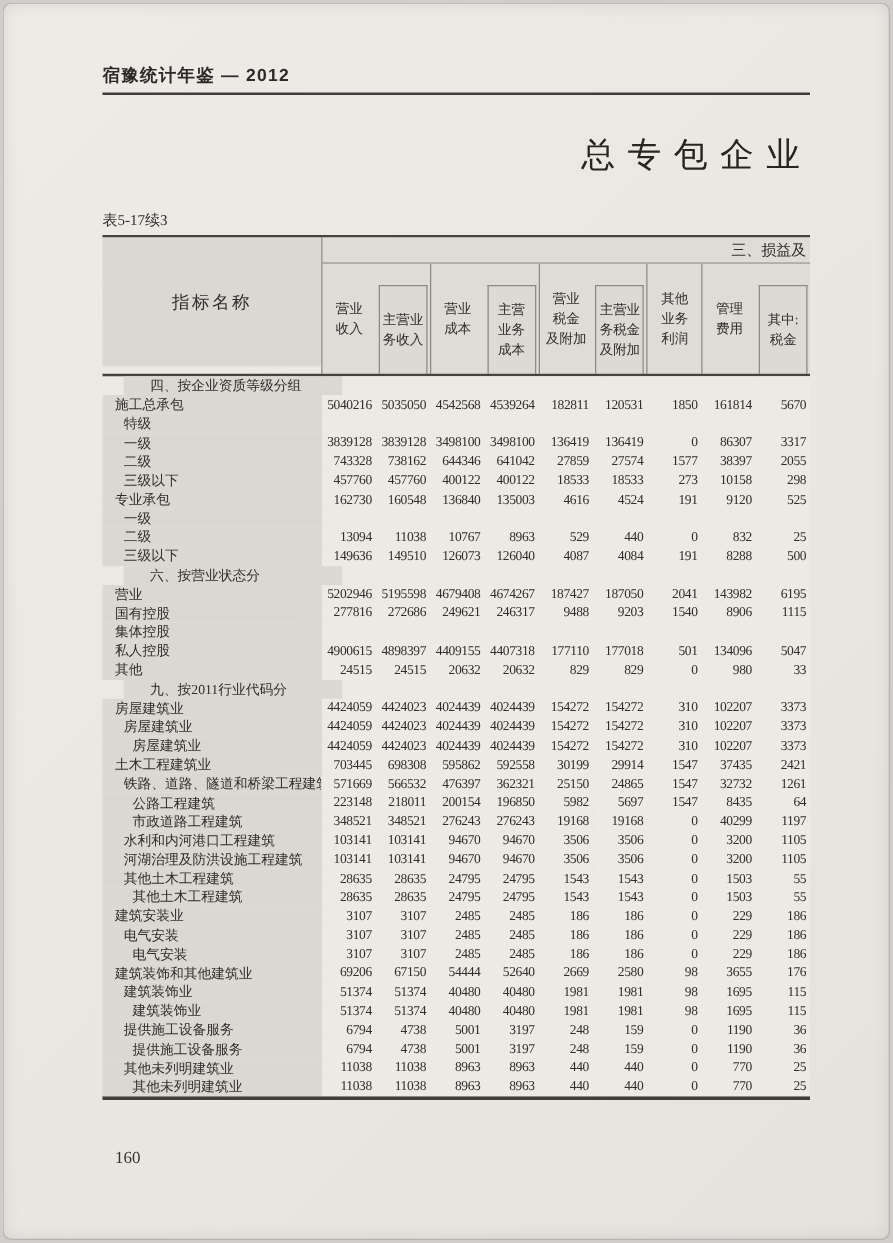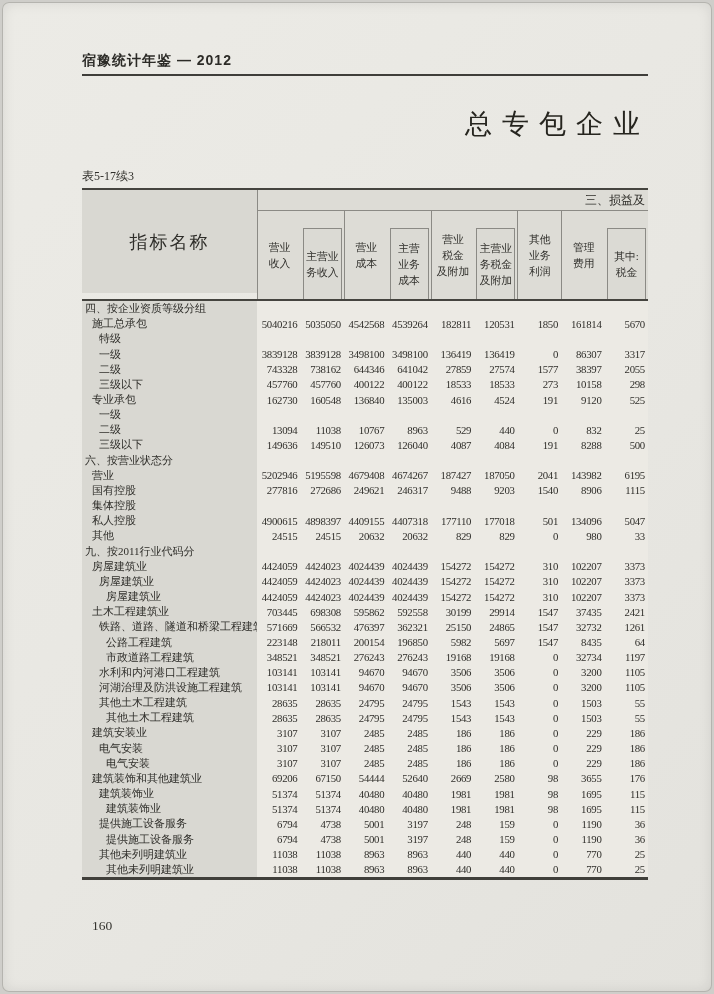--- a/index.html
+++ b/index.html
@@ -41,21 +41,21 @@
   .name-col-divider{position:absolute;left:175px;top:0;bottom:0;width:0;border-left:1px solid #8b8a85;}
   .band{
     position:absolute;left:176px;top:0;width:390px;height:21px;
     border-bottom:1px solid #8b8a85;box-sizing:border-box;
     text-align:right;padding-right:3px;font-size:12px;line-height:20px;
     background:#dddcd6;
   }
   .name-head-cell{
     position:absolute;left:0;top:0;width:175px;height:103px;
     background:#d9d8d2;display:flex;align-items:center;justify-content:center;
-    font-size:18px;letter-spacing:2px;box-sizing:border-box;
+    font-size:14px;letter-spacing:2px;box-sizing:border-box;
   }
   .col-heads{
     position:absolute;left:176px;top:21px;width:390px;height:88px;
     display:flex;background:#dddcd6;box-sizing:border-box;
   }
   .col-head{
     flex:1;position:relative;box-sizing:border-box;
     display:flex;align-items:center;justify-content:center;
   }
   .col-head.group-end{border-right:1px solid #8b8a85;}
@@ -72,21 +72,21 @@
   .tbody{
     position:absolute;left:0;right:0;top:111px;bottom:0;
     display:flex;flex-direction:column;
   }
   .trow{flex:1;display:flex;align-items:center;min-height:0;}
   .tname{
     width:175px;box-sizing:border-box;background:#d9d8d2;
     align-self:stretch;display:flex;align-items:center;
     font-size:11px;white-space:nowrap;overflow:hidden;
   }
-  .tname.ind0{padding-left:3px;}
+  .tname.ind0{padding-left:21px;margin-left:17px;}
   .tname.ind1{padding-left:10px;}
   .tname.ind2{padding-left:17px;text-align:center;}
   .tname.ind3{padding-left:24px;}
   .tval{
     flex:1;text-align:right;padding-right:3px;box-sizing:border-box;
     font-size:10.8px;letter-spacing:-0.3px;align-self:stretch;
     display:flex;align-items:center;justify-content:flex-end;
     background:#eceae4;border-left:1px solid transparent;
   }
   .trow .tval:first-of-type{margin-left:1px;}
@@ -433,21 +433,21 @@
         </div>
         <div class="trow">
           <div class="tname ind3">市政道路工程建筑</div>
           <div class="tval">348521</div>
           <div class="tval">348521</div>
           <div class="tval">276243</div>
           <div class="tval">276243</div>
           <div class="tval">19168</div>
           <div class="tval">19168</div>
           <div class="tval">0</div>
-          <div class="tval">32734</div>
+          <div class="tval">40299</div>
           <div class="tval">1197</div>
         </div>
         <div class="trow">
           <div class="tname ind2">水利和内河港口工程建筑</div>
           <div class="tval">103141</div>
           <div class="tval">103141</div>
           <div class="tval">94670</div>
           <div class="tval">94670</div>
           <div class="tval">3506</div>
           <div class="tval">3506</div>

